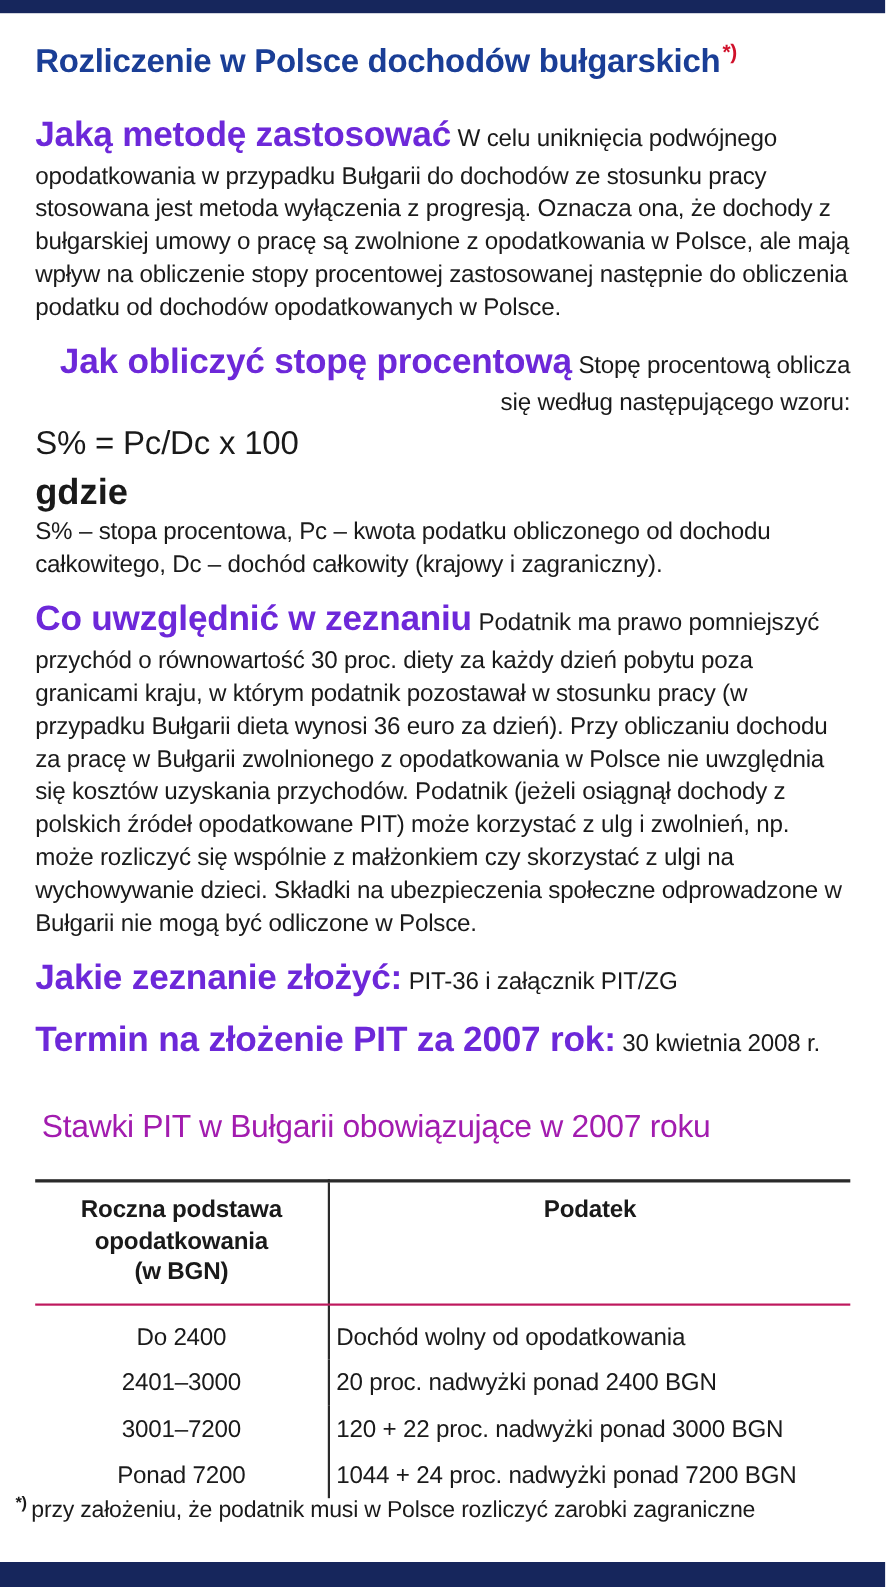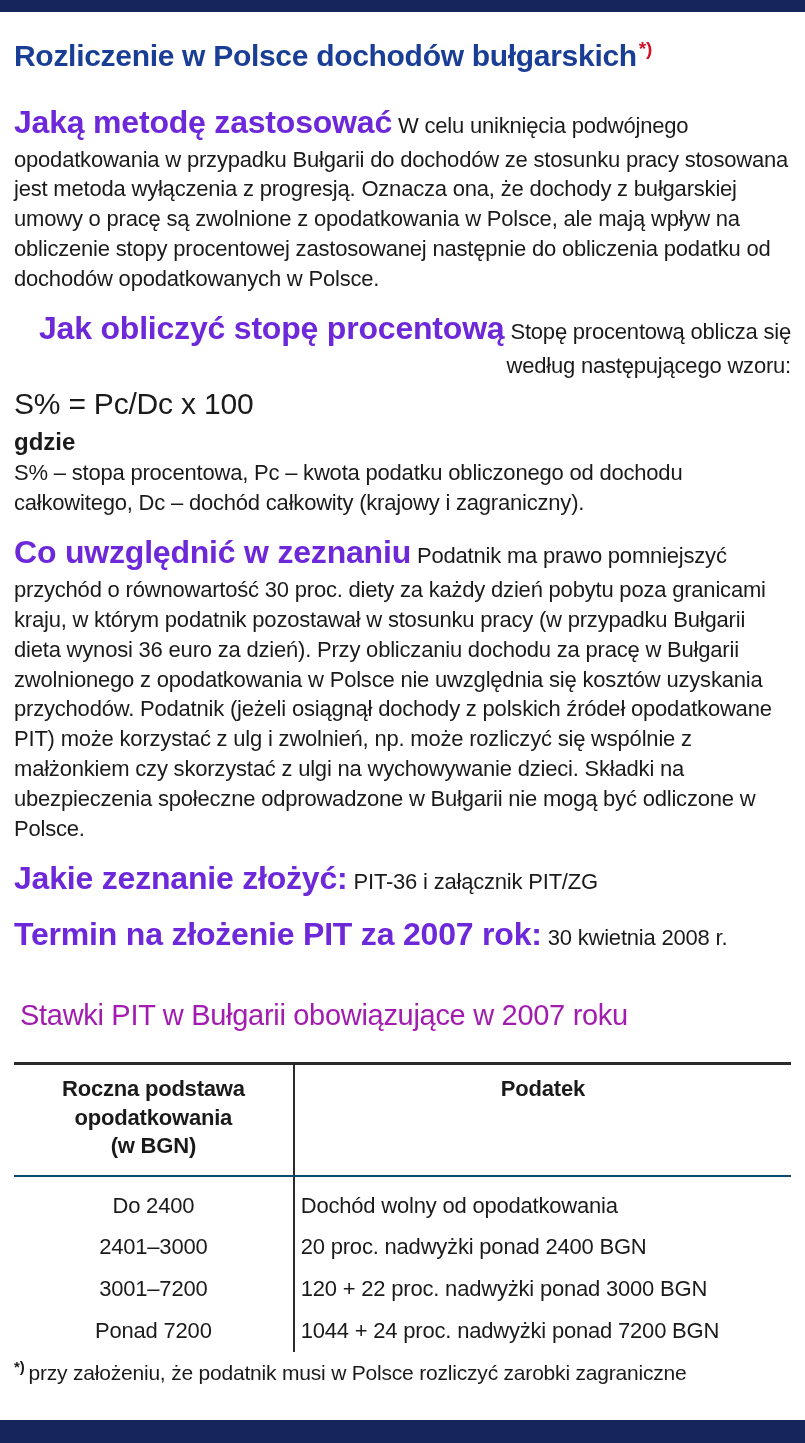--- a/index.html
+++ b/index.html
@@ -8,21 +8,21 @@
     width: 805px;
     font-family: "Liberation Sans", sans-serif;
     color: #1a1a1a;
   }
   .page {
     position: relative;
     width: 805px;
     height: 1443px;
     background: #ffffff;
     overflow: hidden;
-    padding: 0 14px;
+    padding: 0 32px;
   }
   .bar {
     position: absolute;
     left: 0;
     right: 0;
     background: #16265c;
   }
   .bar.top { top: 0; height: 12px; }
   .bar.bottom { bottom: 0; height: 23px; }
 
@@ -59,21 +59,21 @@
   }
 
   .formula {
     font-size: 30px;
     line-height: 1.2;
     margin: 6px 0 6px 0;
     color: #1a1a1a;
     letter-spacing: -0.2px;
   }
   .where-label {
-    font-size: 24px;
+    font-size: 33px;
     font-weight: bold;
     margin: 2px 0 2px 0;
     color: #1a1a1a;
   }
   .where-text { margin-bottom: 14px; }
 
   .table-title {
     font-size: 29px;
     font-weight: normal;
     color: #a21caf;
@@ -90,21 +90,21 @@
   }
   table.rates th, table.rates td {
     font-weight: normal;
     letter-spacing: -0.2px;
   }
   table.rates th {
     font-weight: bold;
     text-align: center;
     vertical-align: top;
     padding: 10px 6px 14px 6px;
-    border-bottom: 2px solid #0c4a6e;
+    border-bottom: 2px solid #be185d;
     line-height: 1.3;
   }
   table.rates .col-base { width: 36%; }
   table.rates .divider { border-right: 2px solid #2a2a2a; }
   table.rates td { padding: 6px 6px; line-height: 1.35; }
   table.rates td.c1 { text-align: center; }
   table.rates td.c2 { padding-right: 2px; }
   table.rates tbody tr:first-child td { padding-top: 14px; }
   .prewrap { white-space: pre-line; }
 

